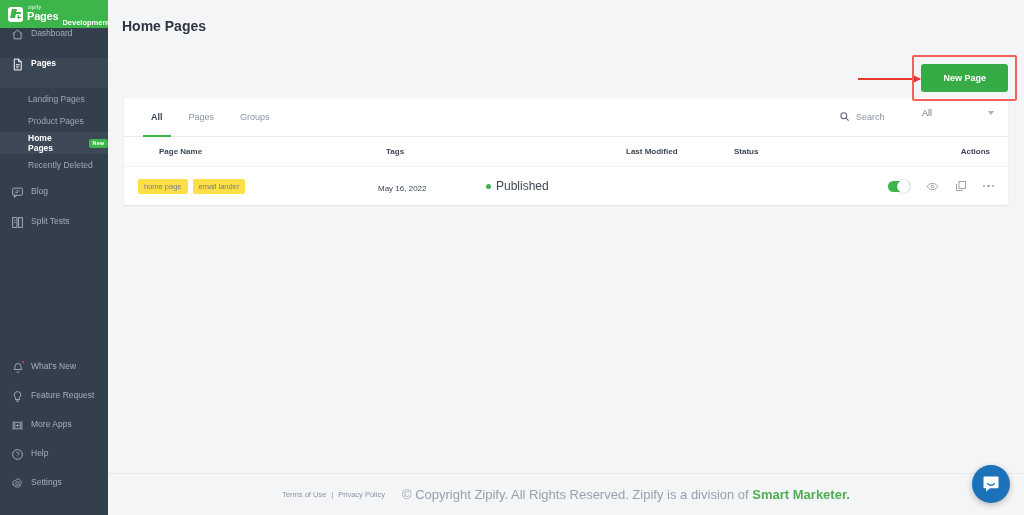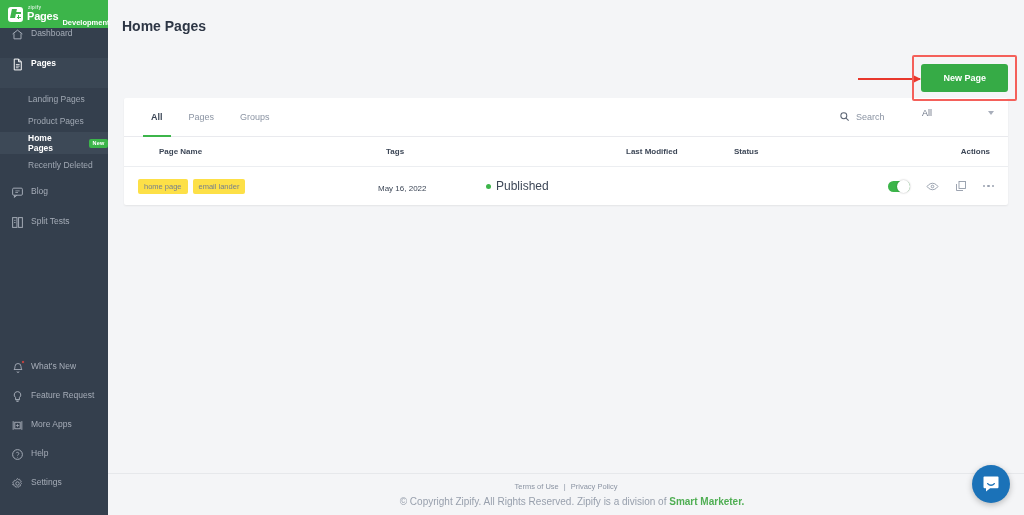--- a/index.html
+++ b/index.html
@@ -198,26 +198,26 @@
     background: #fff; box-shadow: 0 0 2px rgba(0,0,0,.3);
   }
   .icon-btn { cursor: pointer; display: flex; align-items: center; justify-content: center; }
   .dots { display: flex; gap: 2px; align-items: center; cursor: pointer; }
   .dots i { width: 2.5px; height: 2.5px; border-radius: 50%; background: #9aa2b0; display: block; }
 
   
   .footer {
     margin-top: auto; height: 42px;
     border-top: 1px solid #e6e8eb;
-    display: flex; flex-direction: column; align-items: center; justify-content: center;
+    display: flex; align-items: center; justify-content: center;
     gap: 5px; background: #f4f5f7;
   }
   .footer-links { font-size: 7.5px; color: #8b94a3; display: flex; gap: 5px; align-items: center; }
   .footer-links a { color: #8b94a3; text-decoration: none; cursor: pointer; }
-  .footer-copy { font-size: 10px; color: #98a0ad; margin-left: 12px; }
+  .footer-copy { font-size: 13px; color: #98a0ad; margin-left: 12px; }
   .footer-copy a { color: #4fae53; text-decoration: none; font-weight: 700; cursor: pointer; }
 
   .chat-bubble {
     position: absolute; right: 14px; bottom: 12px;
     width: 38px; height: 38px; border-radius: 50%;
     background: #1b72b8; cursor: pointer;
     display: flex; align-items: center; justify-content: center;
     box-shadow: 0 2px 6px rgba(0,0,0,.25);
   }
 </style>

